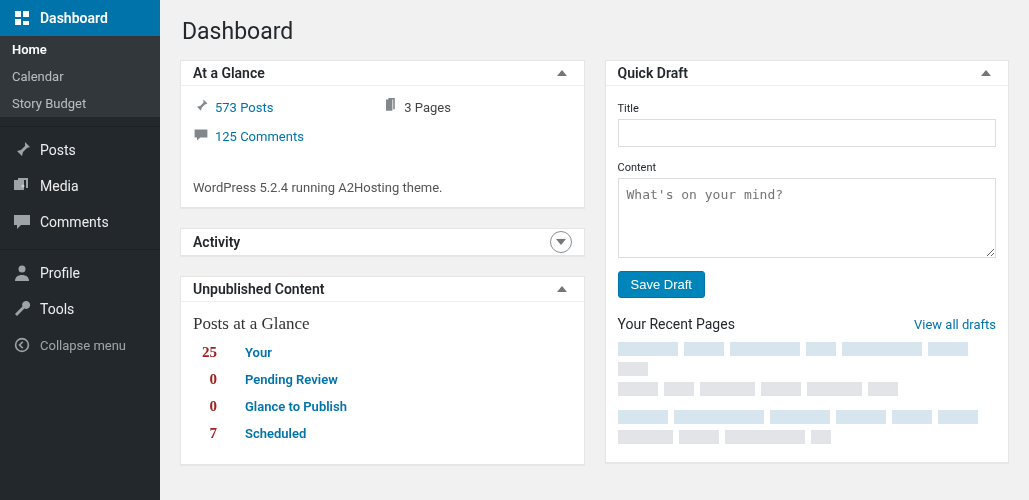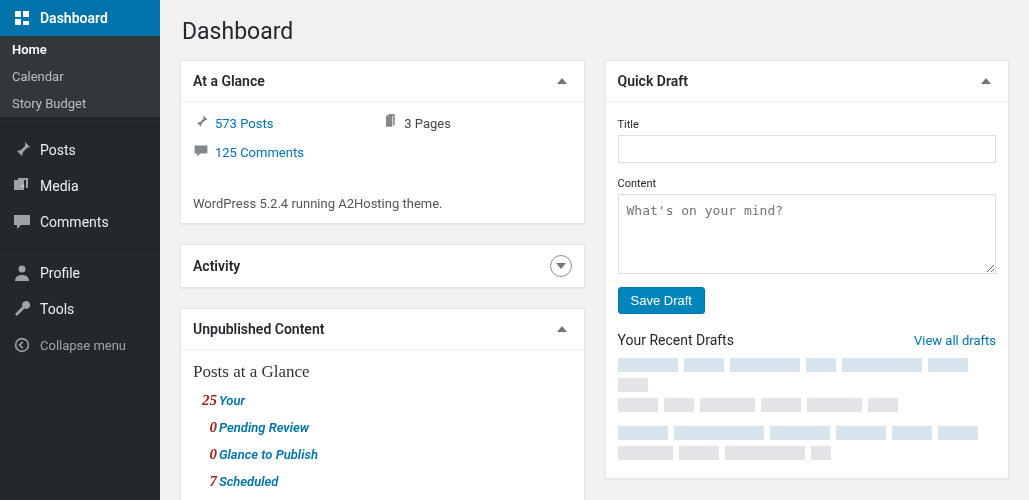--- a/index.html
+++ b/index.html
@@ -22,38 +22,38 @@
     .collapse-item .icon { width: 20px; height: 20px; margin-right: 8px; display: inline-flex; align-items: center; justify-content: center; }
     .collapse-item .icon svg { fill: rgba(240,245,250,0.6); width: 16px; height: 16px; }
 
     
     .content { flex: 1; padding: 10px 20px 20px 20px; overflow: auto; }
     .page-title { font-size: 23px; font-weight: 400; color: #23282d; margin: 8px 0 15px 2px; }
     .columns { display: flex; gap: 20px; }
     .col { flex: 1; min-width: 0; }
     
     .postbox { background: #fff; border: 1px solid #e5e5e5; box-shadow: 0 1px 1px rgba(0,0,0,.04); margin-bottom: 20px; }
-    .postbox-header { display: flex; align-items: center; justify-content: space-between; padding: 10px 12px; border-bottom: 1px solid #eee; }
+    .postbox-header { display: flex; align-items: center; justify-content: space-between; padding: 2px 12px; border-bottom: 1px solid #eee; }
     .postbox-header.no-border { border-bottom: none; }
     .postbox h2 { font-size: 14px; font-weight: 600; color: #23282d; }
     .toggle { color: #72777c; cursor: pointer; width: 20px; height: 20px; display: inline-flex; align-items: center; justify-content: center; }
     .toggle svg { width: 10px; height: 10px; fill: #72777c; }
     .toggle-circle { border: 1px solid #8c8f94; border-radius: 50%; width: 22px; height: 22px; }
     .postbox-body { padding: 12px; font-size: 13px; }
     
     .glance-list { list-style: none; display: flex; flex-wrap: wrap; }
     .glance-list li { width: 50%; padding: 0 0 10px 0; display: flex; align-items: center; gap: 6px; }
     .glance-list li .icon svg { width: 16px; height: 16px; fill:#82878c; }
     .glance-list li.half a, .glance-list li a { color: #0073aa; text-decoration: none; }
     .glance-list li span.static { color: #444; }
     .glance-footer { padding: 12px; color: #555; font-size: 13px; }
     
     .posts-glance-title { font-family: Georgia, serif; font-size: 17px; color: #333; margin-bottom: 10px; }
     .status-list { list-style: none; }
-    .status-list li { display: flex; align-items: baseline; gap: 2px; margin-bottom: 10px; font-style: italic; }
+    .status-list li { display: flex; align-items: baseline; gap: 28px; margin-bottom: 10px; }
     .status-count { font-family: Georgia, serif; font-weight: bold; color: #a02222; width: 24px; text-align: right; font-size: 15px; }
     .status-label { color: #0073aa; font-weight: 600; cursor: pointer; }
     
     .quick-draft label { display: block; font-size: 11px; color: #23282d; margin-bottom: 4px; margin-top: 4px; }
     .quick-draft input[type=text] { width: 100%; border: 1px solid #ddd; padding: 5px 8px; font-size: 13px; height: 28px; }
     .quick-draft textarea { width: 100%; border: 1px solid #ddd; padding: 8px; font-size: 13px; height: 80px; resize: vertical; margin-bottom: 10px; }
     .btn-primary { background: #0085ba; border: 1px solid #0073aa; color: #fff; padding: 5px 12px; border-radius: 3px; font-size: 13px; cursor: pointer; }
     
     .drafts-head { display: flex; justify-content: space-between; align-items: center; margin: 18px 0 10px; }
     .drafts-head h3 { font-size: 14px; font-weight: 400; color: #23282d; }
@@ -231,21 +231,21 @@
               </span>
           </div>
           <div class="postbox-body">
             <label>Title</label>
             <input type="text" style="">
             <label style="margin-top:14px">Content</label>
             <textarea placeholder="What's on your mind?" style=""></textarea>
             <button class="btn-primary">Save Draft</button>
 
             <div class="drafts-head">
-              <h3>Your Recent Drafts</h3>
+              <h3>Your Recent Pages</h3>
               <a href="#">View all drafts</a>
             </div>
             <div>
               <div class="blurred-row">
                   <span style="width:60px"></span>
                   <span style="width:40px"></span>
                   <span style="width:70px"></span>
                   <span style="width:30px"></span>
                   <span style="width:80px"></span>
                   <span style="width:40px"></span>

